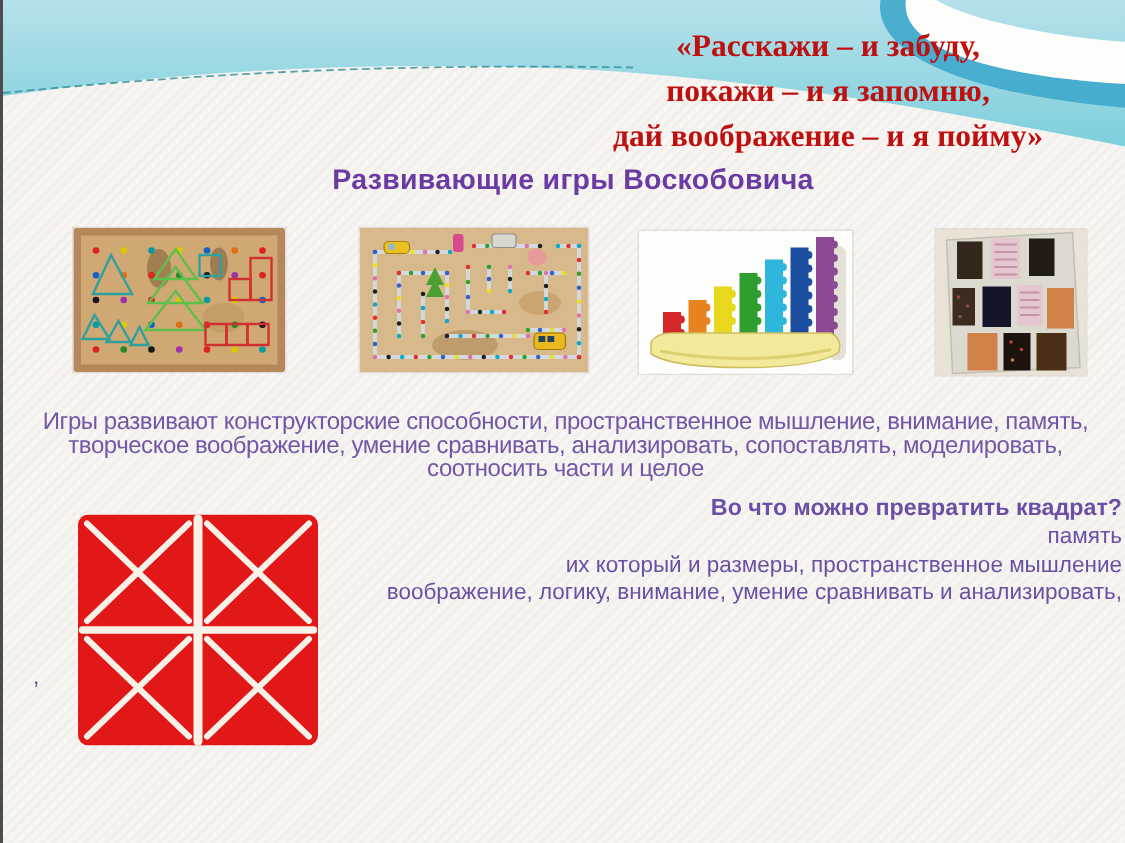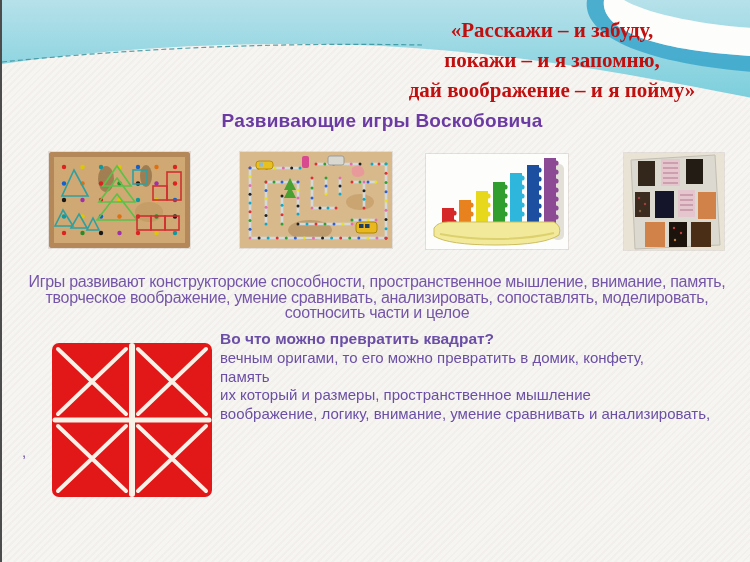--- a/index.html
+++ b/index.html
@@ -27,21 +27,21 @@
   }
   
   .img{box-shadow:0 0 0 1px rgba(120,100,80,.15);}
   
   .games-desc{
     left:22px;top:250px;width:706px;text-align:center;
     font-size:16px;line-height:15.5px;color:#7456a8;letter-spacing:-.3px;margin-top:24px;
   }
   
   .square-block{
-    left:218px;top:329px;width:516px;text-align:left;
+    left:230px;top:329px;width:516px;text-align:right;
     font-size:15px;line-height:18.5px;color:#6a4fa5;white-space:nowrap;
   }
   .square-block .head{font-weight:bold;font-size:15.5px;line-height:20px;}
   .square-block .period{border-bottom:1.5px solid #5a63b8;}
   .comma{left:20px;top:443px;font-size:15px;color:#6a4fa5;}
 </style>
 </head>
 <body>
 
 <div class="slide">
@@ -356,19 +356,18 @@
       <line x1="74" y1="83" x2="6" y2="148" stroke-width="4"></line>
       <line x1="86" y1="83" x2="154" y2="148" stroke-width="4"></line>
       <line x1="154" y1="83" x2="86" y2="148" stroke-width="4"></line>
     </g>
   </svg>
 
   <div class="abs comma">,</div>
 
   <div class="abs square-block">
     <div class="head">Во что можно превратить квадрат?</div>
-    <div>вечным оригами, то его можно превратить в домик, конфету,</div>
     <div>память</div>
     <div>их который и размеры, пространственное мышление</div>
     <div>воображение, логику, внимание, умение сравнивать и анализировать,</div>
   </div>
 
 </div>
 
 </body></html>

